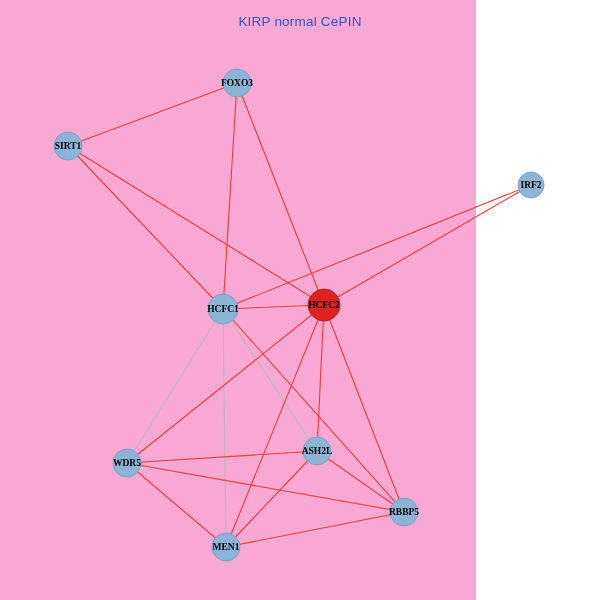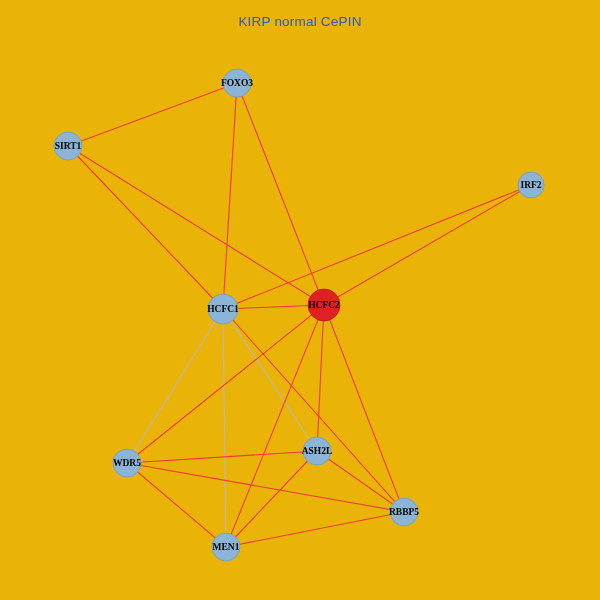--- a/index.html
+++ b/index.html
@@ -6,23 +6,23 @@
     margin: 0;
     padding: 0;
     background: #ffffff;
     width: 600px;
     height: 600px;
     overflow: hidden;
     font-family: "Liberation Sans", sans-serif;
   }
   .canvas {
     position: relative;
-    width: 600px;
+    width: 476px;
     height: 600px;
-    background: #eab308;
+    background: #f9a8d4;
   }
   .plot-title {
     position: absolute;
     top: 14px;
     left: 0;
     width: 600px;
     text-align: center;
     font-size: 13.5px;
     font-family: "Liberation Sans", sans-serif;
     letter-spacing: 0.2px;

